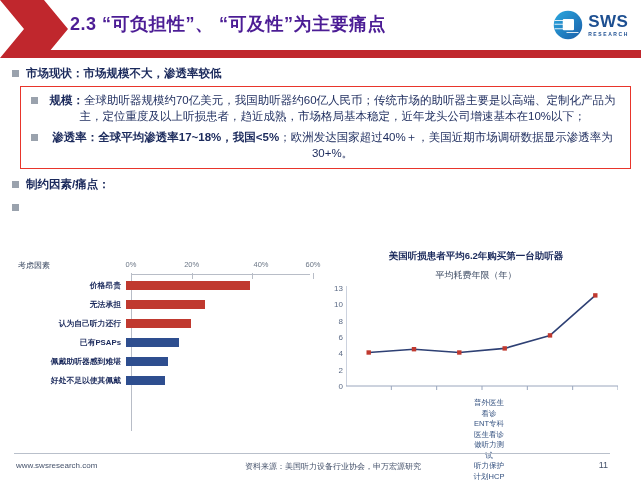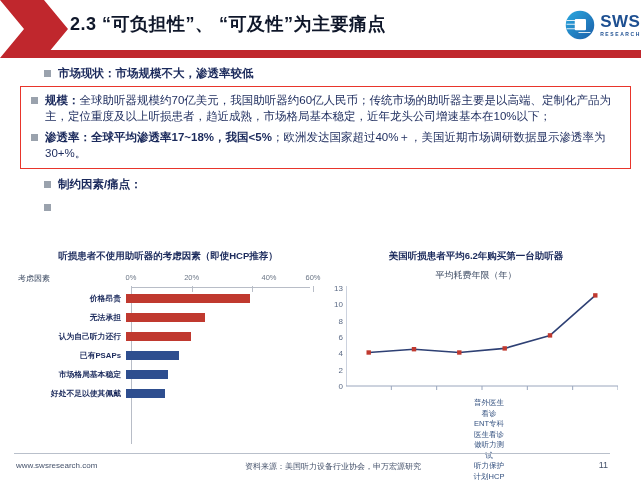--- a/index.html
+++ b/index.html
@@ -34,64 +34,64 @@
     position: absolute;
     left: 28px; top: 50px;
     width: 380px; height: 8px;
     background: linear-gradient(to right, rgba(192,39,45,0.35), rgba(192,39,45,0.95));
   }
   .header-title {
     position: absolute;
     left: 70px; top: 12px;
     font-size: 18px;
     font-weight: bold;
-    color: #0f172a;
+    color: #4c1d95;
     letter-spacing: 0.5px;
     white-space: nowrap;
   }
   .logo {
     position: absolute;
-    right: 0; top: 10px;
+    right: 12px; top: 10px;
     display: flex;
     align-items: center;
     gap: 5px;
   }
   .logo-mark { width: 30px; height: 30px; display:block; }
   .logo-text { display: flex; flex-direction: column; line-height: 1; }
   .logo-sws { font-size: 17px; font-weight: bold; color: #1d4f91; letter-spacing: 0.5px; }
   .logo-research { font-size: 5px; font-weight: bold; color: #1d4f91; letter-spacing: 1.6px; margin-top: 2px; }
 
   
   .content { position: absolute; left: 0; top: 58px; width: 641px; }
   .bullet-row {
     display: flex;
     align-items: flex-start;
     gap: 7px;
-    padding: 0 16px 0 44px;
+    padding: 0 16px 0 12px;
   }
   .sq {
     width: 7px; height: 7px;
     background: #9aa2ad;
     flex: 0 0 7px;
     margin-top: 5px;
   }
   .btxt {
     font-size: 11.5px;
     line-height: 16.5px;
     color: #1b2a5c;
     font-weight: bold;
   }
   .btxt .norm { font-weight: normal; }
 
   .redbox {
     margin: 4px 10px 0 20px;
     border: 1.6px solid #e8352b;
     padding: 5px 4px 6px 4px;
   }
-  .redbox .bullet-row { padding: 0 6px 0 6px; }
+  .redbox .bullet-row { padding: 0 6px 0 6px; text-align: center; }
   .redbox .bullet-row + .bullet-row { margin-top: 4px; }
 
   .row-gap { margin-top: 7px; }
 
   
   .charts {
     position: absolute;
     left: 0; top: 250px;
     width: 641px; height: 205px;
   }
@@ -230,29 +230,28 @@
   </div>
 
   <div class="bullet-row row-gap">
     <span class="sq"></span>
   </div>
 </div>
 
 <div class="charts">
 
   <div class="chart" id="barchart">
-    <div class="chart-title">听损患者不使用助听器的考虑因素（即使HCP推荐）</div>
     <div class="bc-plot">
       <div class="bc-ylab">考虑因素</div>
       <div class="bc-ticklabels" id="bcTicks">
           <span style="left: 8px;">0%</span>
           <div class="bc-tickmark" style="left: 8px;"></div>
           <span style="left: 68.6667px;">20%</span>
           <div class="bc-tickmark" style="left: 68.6667px;"></div>
-          <span style="left: 146px;">40%</span>
+          <span style="left: 138px;">40%</span>
           <div class="bc-tickmark" style="left: 129.333px;"></div>
           <span style="left: 190px;">60%</span>
           <div class="bc-tickmark" style="left: 190px;"></div>
         </div>
       <div class="bc-axis-top"></div>
       <div class="bc-baseline"></div>
       <div class="bc-rows" id="bcRows">
           <div class="bc-row">
             <div class="bc-label">价格昂贵</div>
             <div class="bc-track">
@@ -271,21 +270,21 @@
               <div class="bc-bar" style="width: 65.2167px; background: rgb(192, 57, 47);"></div>
             </div>
           </div>
           <div class="bc-row">
             <div class="bc-label">已有PSAPs</div>
             <div class="bc-track">
               <div class="bc-bar" style="width: 53.0833px; background: rgb(46, 78, 143);"></div>
             </div>
           </div>
           <div class="bc-row">
-            <div class="bc-label">市场格局基本稳定</div>
+            <div class="bc-label">佩戴助听器感到难堪</div>
             <div class="bc-track">
               <div class="bc-bar" style="width: 42.4667px; background: rgb(46, 78, 143);"></div>
             </div>
           </div>
           <div class="bc-row">
             <div class="bc-label">好处不足以使其佩戴</div>
             <div class="bc-track">
               <div class="bc-bar" style="width: 39.4333px; background: rgb(46, 78, 143);"></div>
             </div>
           </div>

